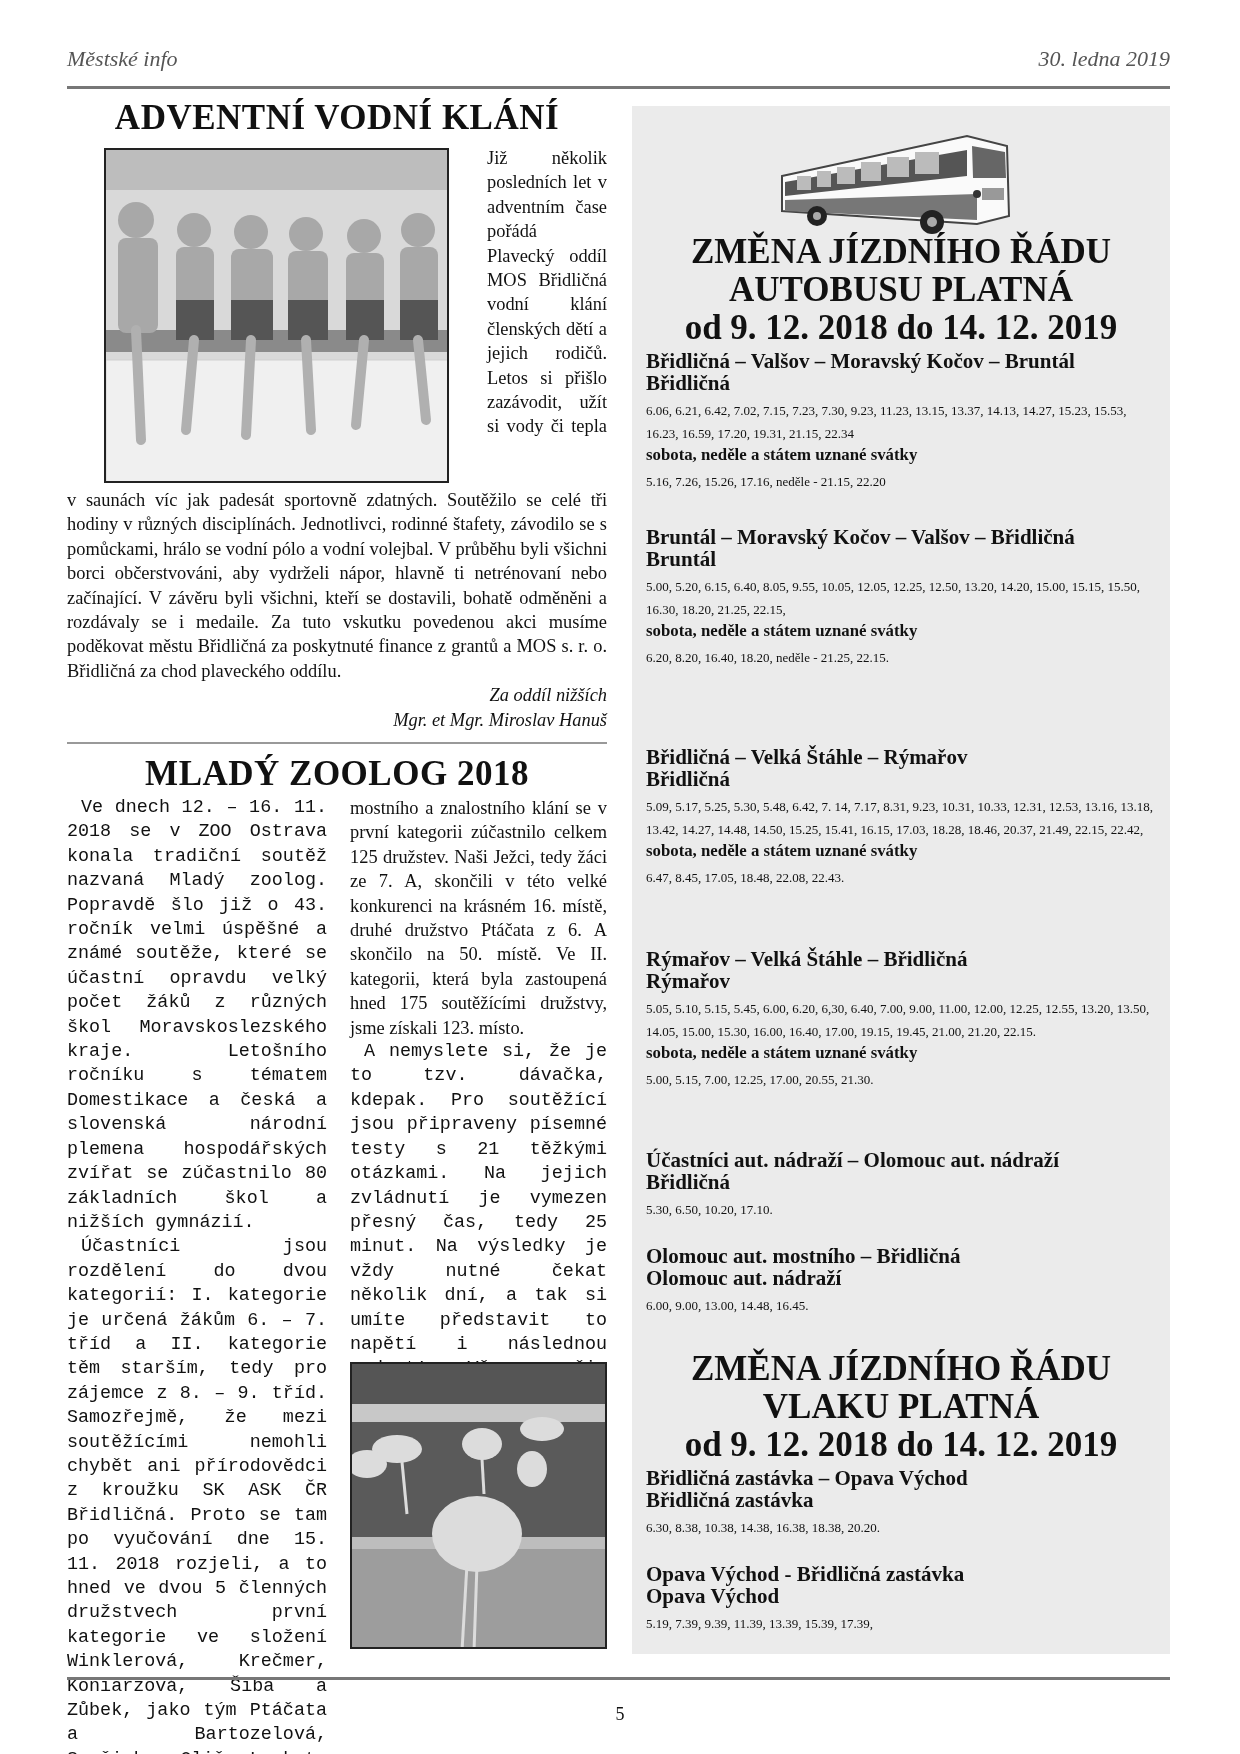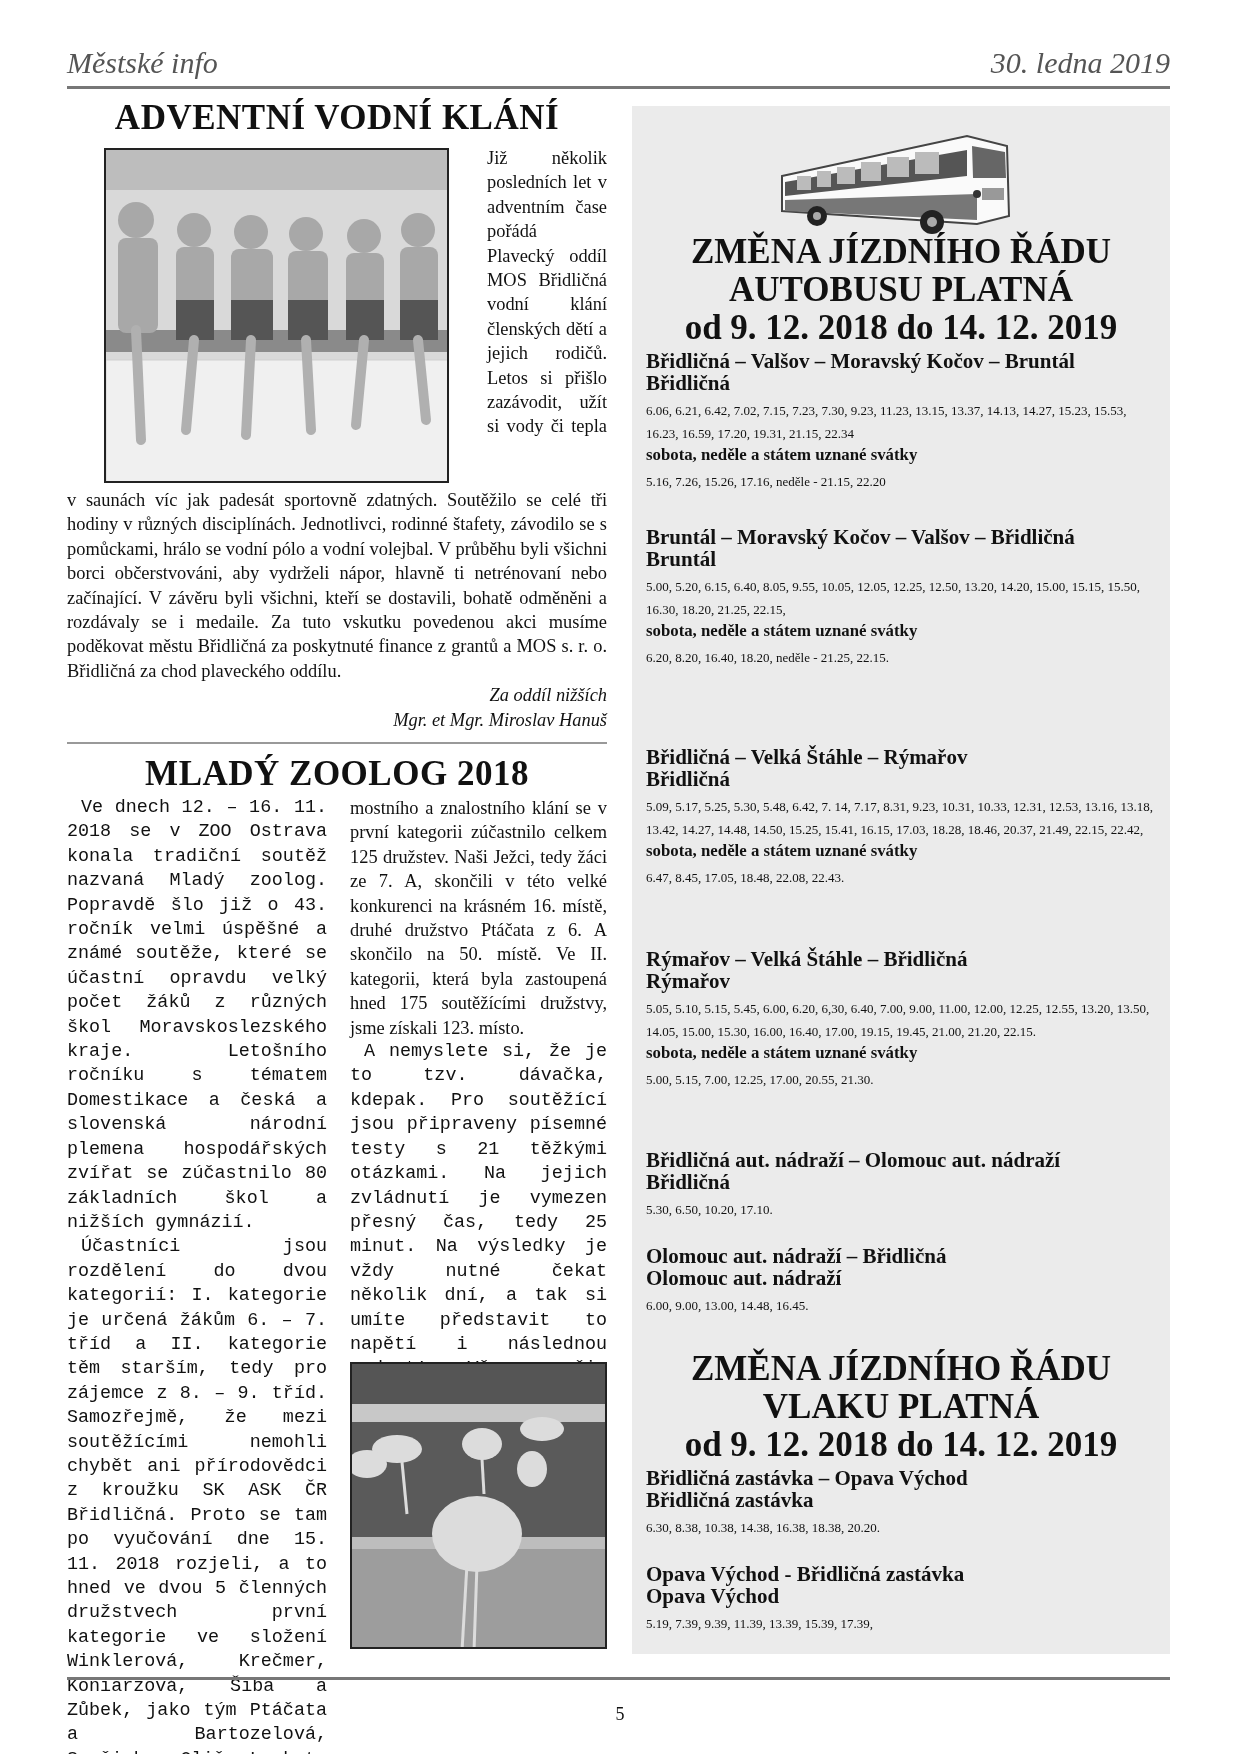--- a/index.html
+++ b/index.html
@@ -1,20 +1,20 @@
 <!DOCTYPE html>
 <html><head>
 <meta charset="utf-8">
 <style>
   * { box-sizing: border-box; margin: 0; padding: 0; }
   html, body { width: 1240px; height: 1754px; background: #ffffff; overflow: hidden; }
   body { position: relative; font-family: "Liberation Serif", "DejaVu Serif", serif; color: #111; }
 
   .header-left, .header-right {
-    position: absolute; top: 46px; font-style: italic; font-size: 30px; color: #555;
+    position: absolute; top: 46px; font-style: italic; font-size: 22px; color: #555;
   }
   .header-left { left: 67px; }
   .header-right { right: 70px; }
   .header-rule { position: absolute; left: 67px; right: 70px; top: 86px; height: 3px; background: #777; }
 
   
   .left { position: absolute; left: 67px; top: 96px; width: 540px; }
   .article-title {
     font-weight: bold; font-size: 35px; text-align: center; letter-spacing: 0.5px; line-height: 44px;
   }
@@ -207,27 +207,27 @@
 
   <div class="route" style="top:842px;">
     <div class="route-title">Rýmařov – Velká Štáhle – Břidličná</div>
     <div class="route-title">Rýmařov</div>
     <div class="times">5.05, 5.10, 5.15, 5.45, 6.00, 6.20, 6,30, 6.40, 7.00, 9.00, 11.00, 12.00, 12.25, 12.55, 13.20, 13.50, 14.05, 15.00, 15.30, 16.00, 16.40, 17.00, 19.15, 19.45, 21.00, 21.20, 22.15.</div>
     <div class="sub">sobota, neděle a státem uznané svátky</div>
     <div class="times">5.00, 5.15, 7.00, 12.25, 17.00, 20.55, 21.30.</div>
   </div>
 
   <div class="route" style="top:1043px;">
-    <div class="route-title">Břidličná aut. nádraží – Olomouc aut. nádraží</div>
+    <div class="route-title">Účastníci aut. nádraží – Olomouc aut. nádraží</div>
     <div class="route-title">Břidličná</div>
     <div class="times">5.30, 6.50, 10.20, 17.10.</div>
   </div>
 
   <div class="route" style="top:1139px;">
-    <div class="route-title">Olomouc aut. nádraží – Břidličná</div>
+    <div class="route-title">Olomouc aut. mostního – Břidličná</div>
     <div class="route-title">Olomouc aut. nádraží</div>
     <div class="times">6.00, 9.00, 13.00, 14.48, 16.45.</div>
   </div>
 
   <div class="big-head" style="top:1244px;">
     <div>ZMĚNA JÍZDNÍHO ŘÁDU</div>
     <div>VLAKU PLATNÁ</div>
     <div>od 9. 12. 2018 do 14. 12. 2019</div>
   </div>
 

